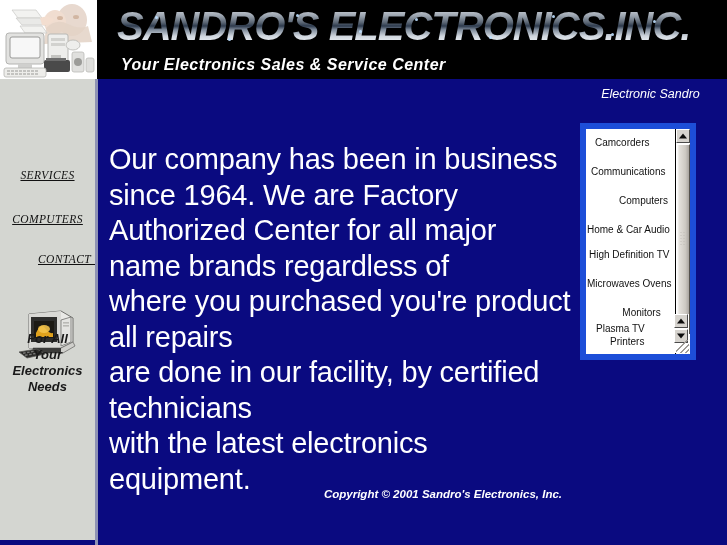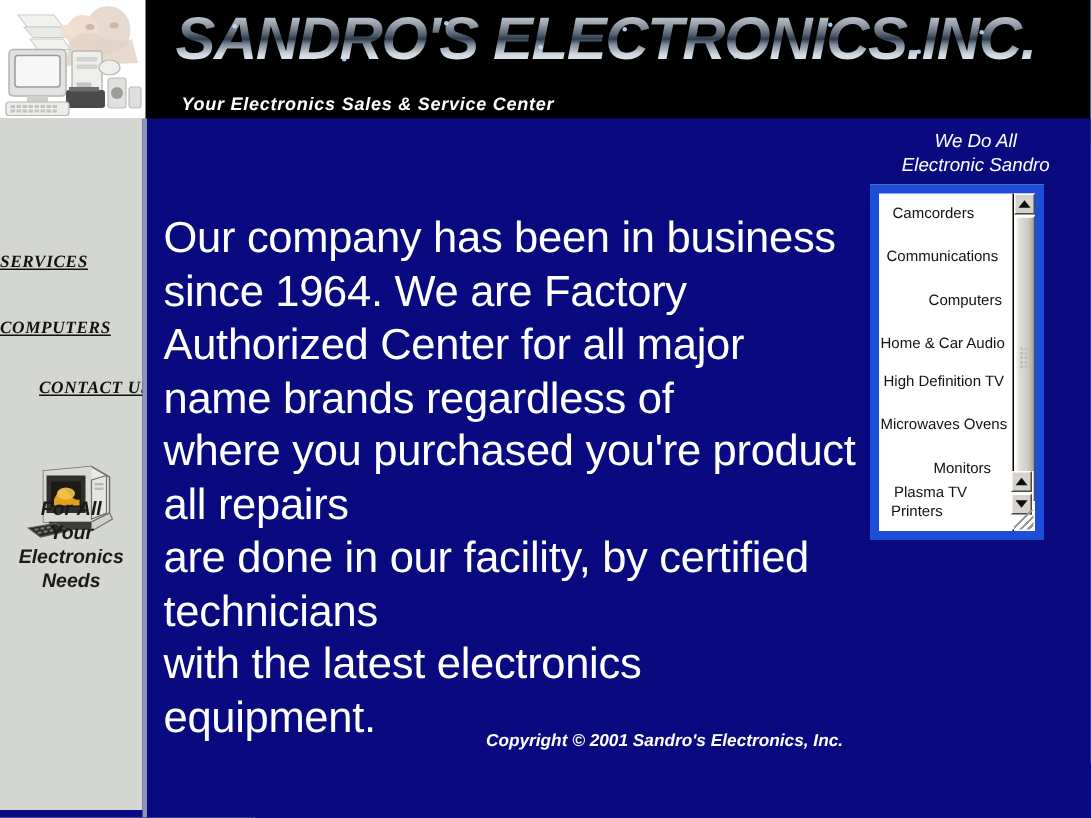--- a/index.html
+++ b/index.html
@@ -72,25 +72,25 @@
     -webkit-text-fill-color: transparent;
     white-space: nowrap;
     margin: 0;
     padding: 0;
     text-shadow: none;
   }
   .banner-sub {
     font-family: "Liberation Sans", sans-serif;
     font-weight: bold;
     font-style: italic;
-    font-size: 12px;
+    font-size: 16px;
     color: #ffffff;
     letter-spacing: 0.5px;
     white-space: nowrap;
-    margin-top: 13px;
+    margin-top: 7px;
     margin-left: 4px;
   }
   
   .spark {
     position: absolute;
     width: 3px; height: 3px;
     background: #bfe0ff;
     border-radius: 50%;
     opacity: .9;
   }
@@ -100,23 +100,23 @@
     position: absolute;
     left: 0; top: 79px;
     width: 95px;
     height: 461px;
     background: #D4D6D1;
   }
   .side-link {
     position: absolute;
     left: 0;
     width: 95px;
-    text-align: left;
+    text-align: center;
     font-family: "Liberation Serif", serif;
-    font-weight: bold;
+    font-weight: normal;
     font-style: italic;
     font-size: 11.5px;
     color: #111111;
     text-decoration: underline;
     letter-spacing: 0.4px;
     white-space: nowrap;
     cursor: pointer;
   }
   .side-link.l0 { top: 90px; }
   .side-link.l1 { top: 134px; }
@@ -232,21 +232,21 @@
     cursor: default;
   }
   .li0 { text-align: left;   padding-left: 9px;  margin-top: 3px; }
   .li1 { text-align: left;   padding-left: 5px;  margin-top: 16px; }
   .li2 { text-align: center; padding-left: 18px; margin-top: 16px; }
   .li3 { text-align: left;   padding-left: 1px;  margin-top: 16px; }
   .li4 { text-align: left;   padding-left: 3px;  margin-top: 12px; }
   .li5 { text-align: left;   padding-left: 1px;  margin-top: 16px; }
   .li6 { text-align: center;   padding-left: 14px; margin-top: 16px; }
   .li7 { text-align: left;   padding-left: 10px; margin-top: 3px; }
-  .li8 { text-align: left;   padding-left: 8px; }
+  .li8 { text-align: left;   padding-left: 24px; }
 
   
   .sb-outer {
     position: absolute;
     right: 0px; top: 0px;
     width: 15px;
     height: 235px;
     background: #ffffff;
     border-left: 1px solid #000;
     box-sizing: border-box;
@@ -467,21 +467,20 @@
 are done in our facility, by certified
 technicians
 with the latest electronics
 equipment.</div>
 
     <div class="copyright">
       <span class="l1">Copyright © 2001 Sandro's Electronics, Inc.</span>
     </div>
 
     <div class="repairs-head">
-      <span>We Do All</span>
       <span>Electronic Sandro</span>
     </div>
 
     <div class="listbox">
 
       <div class="listbox-items">
         <div class="list-item li0">Camcorders</div>
         <div class="list-item li1">Communications</div>
         <div class="list-item li2">Computers</div>
         <div class="list-item li3">Home &amp; Car Audio</div>

